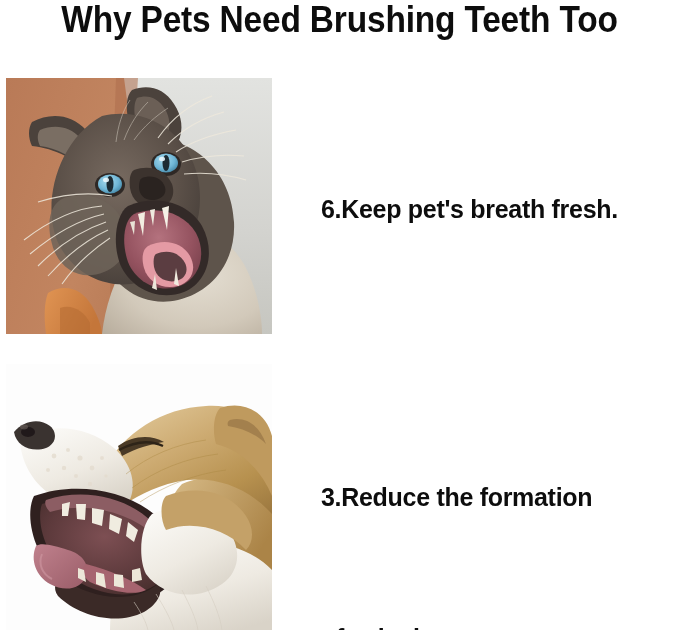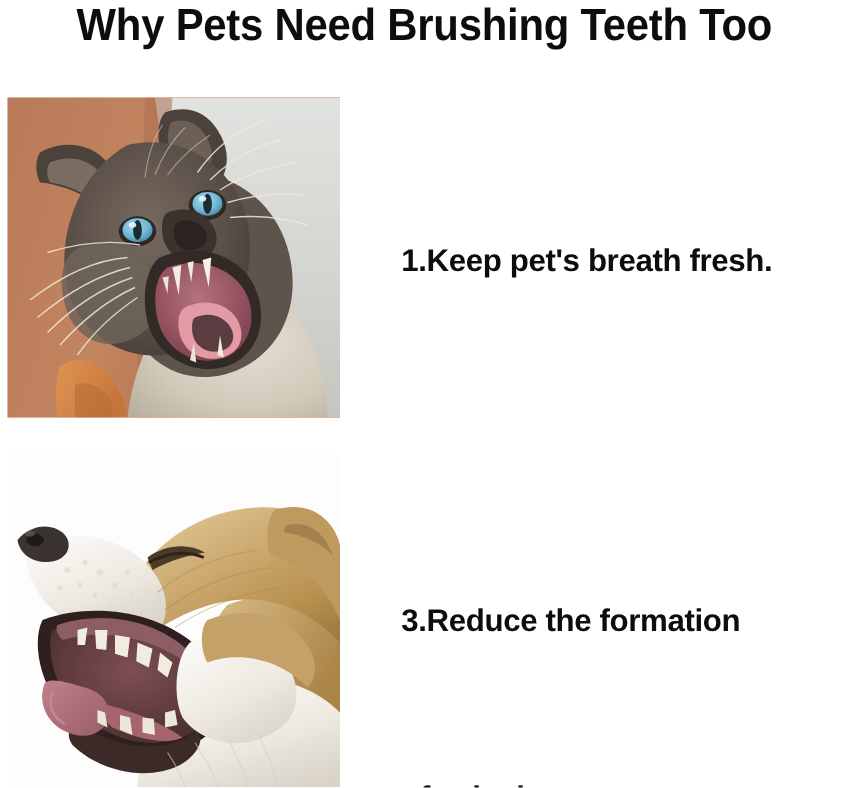--- a/index.html
+++ b/index.html
@@ -300,21 +300,21 @@
         <path d="M120 110 C142 92 170 80 200 76"></path>
         <path d="M126 124 C150 106 180 94 212 90"></path>
         <path d="M134 138 C158 122 188 110 220 106"></path>
       </g>
     </svg>
   </div>
 
   <div class="benefits">
 
     <div class="benefit gap-1">
-      <span class="cont">1.Keep pet's breath fresh.</span>
+      <span class="cont">6.Keep pet's breath fresh.</span>
     </div>
 
     <div class="benefit gap-2">
       <span class="cont">3.Reduce the formation</span>
       <span class="cont">of calculus.</span>
     </div>
 
   </div>
 
 </div>

